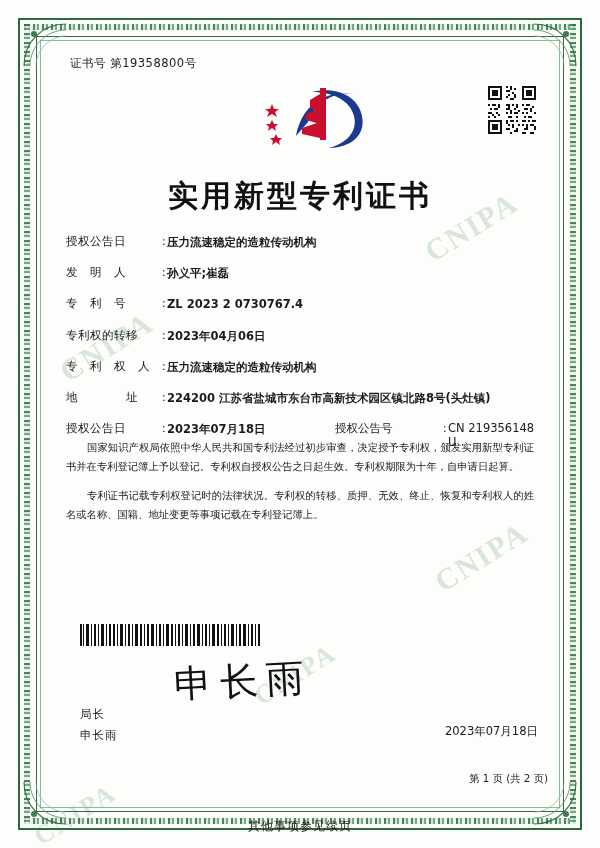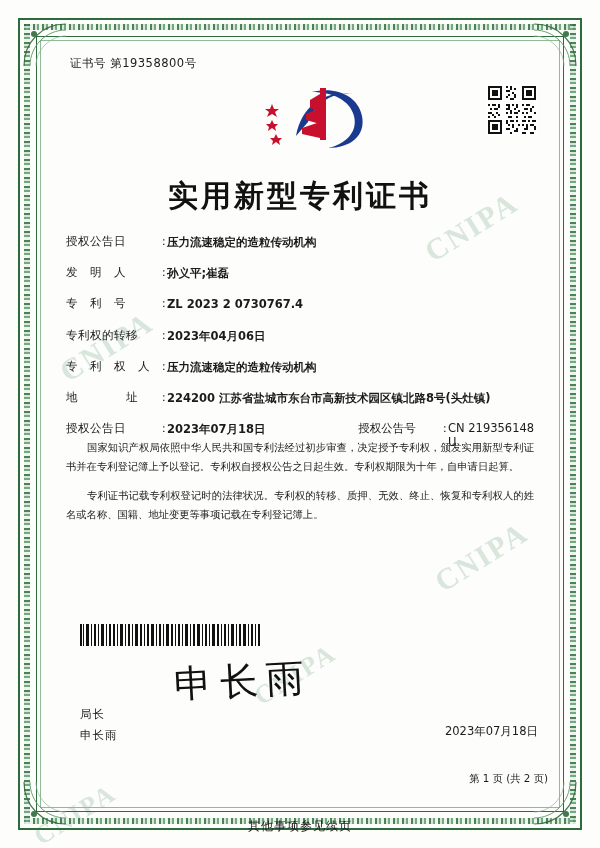--- a/index.html
+++ b/index.html
@@ -155,21 +155,20 @@
   .fvalue {
     flex: 1 1 auto;
     line-height: 1.45;
     font-weight: bold;
   }
   .frow.two-col .fvalue { flex: 0 0 168px; }
   .flabel2 {
     width: 104px;
     flex: 0 0 104px;
     white-space: nowrap;
-    text-align: center;
   }
   .fvalue2 { flex: 1 1 auto; }
 
   .paras {
     position: absolute;
     left: 14px; top: 382px;
     width: 468px;
     font-size: 10.3px;
     color: #1b1b1b;
     line-height: 1.85;

